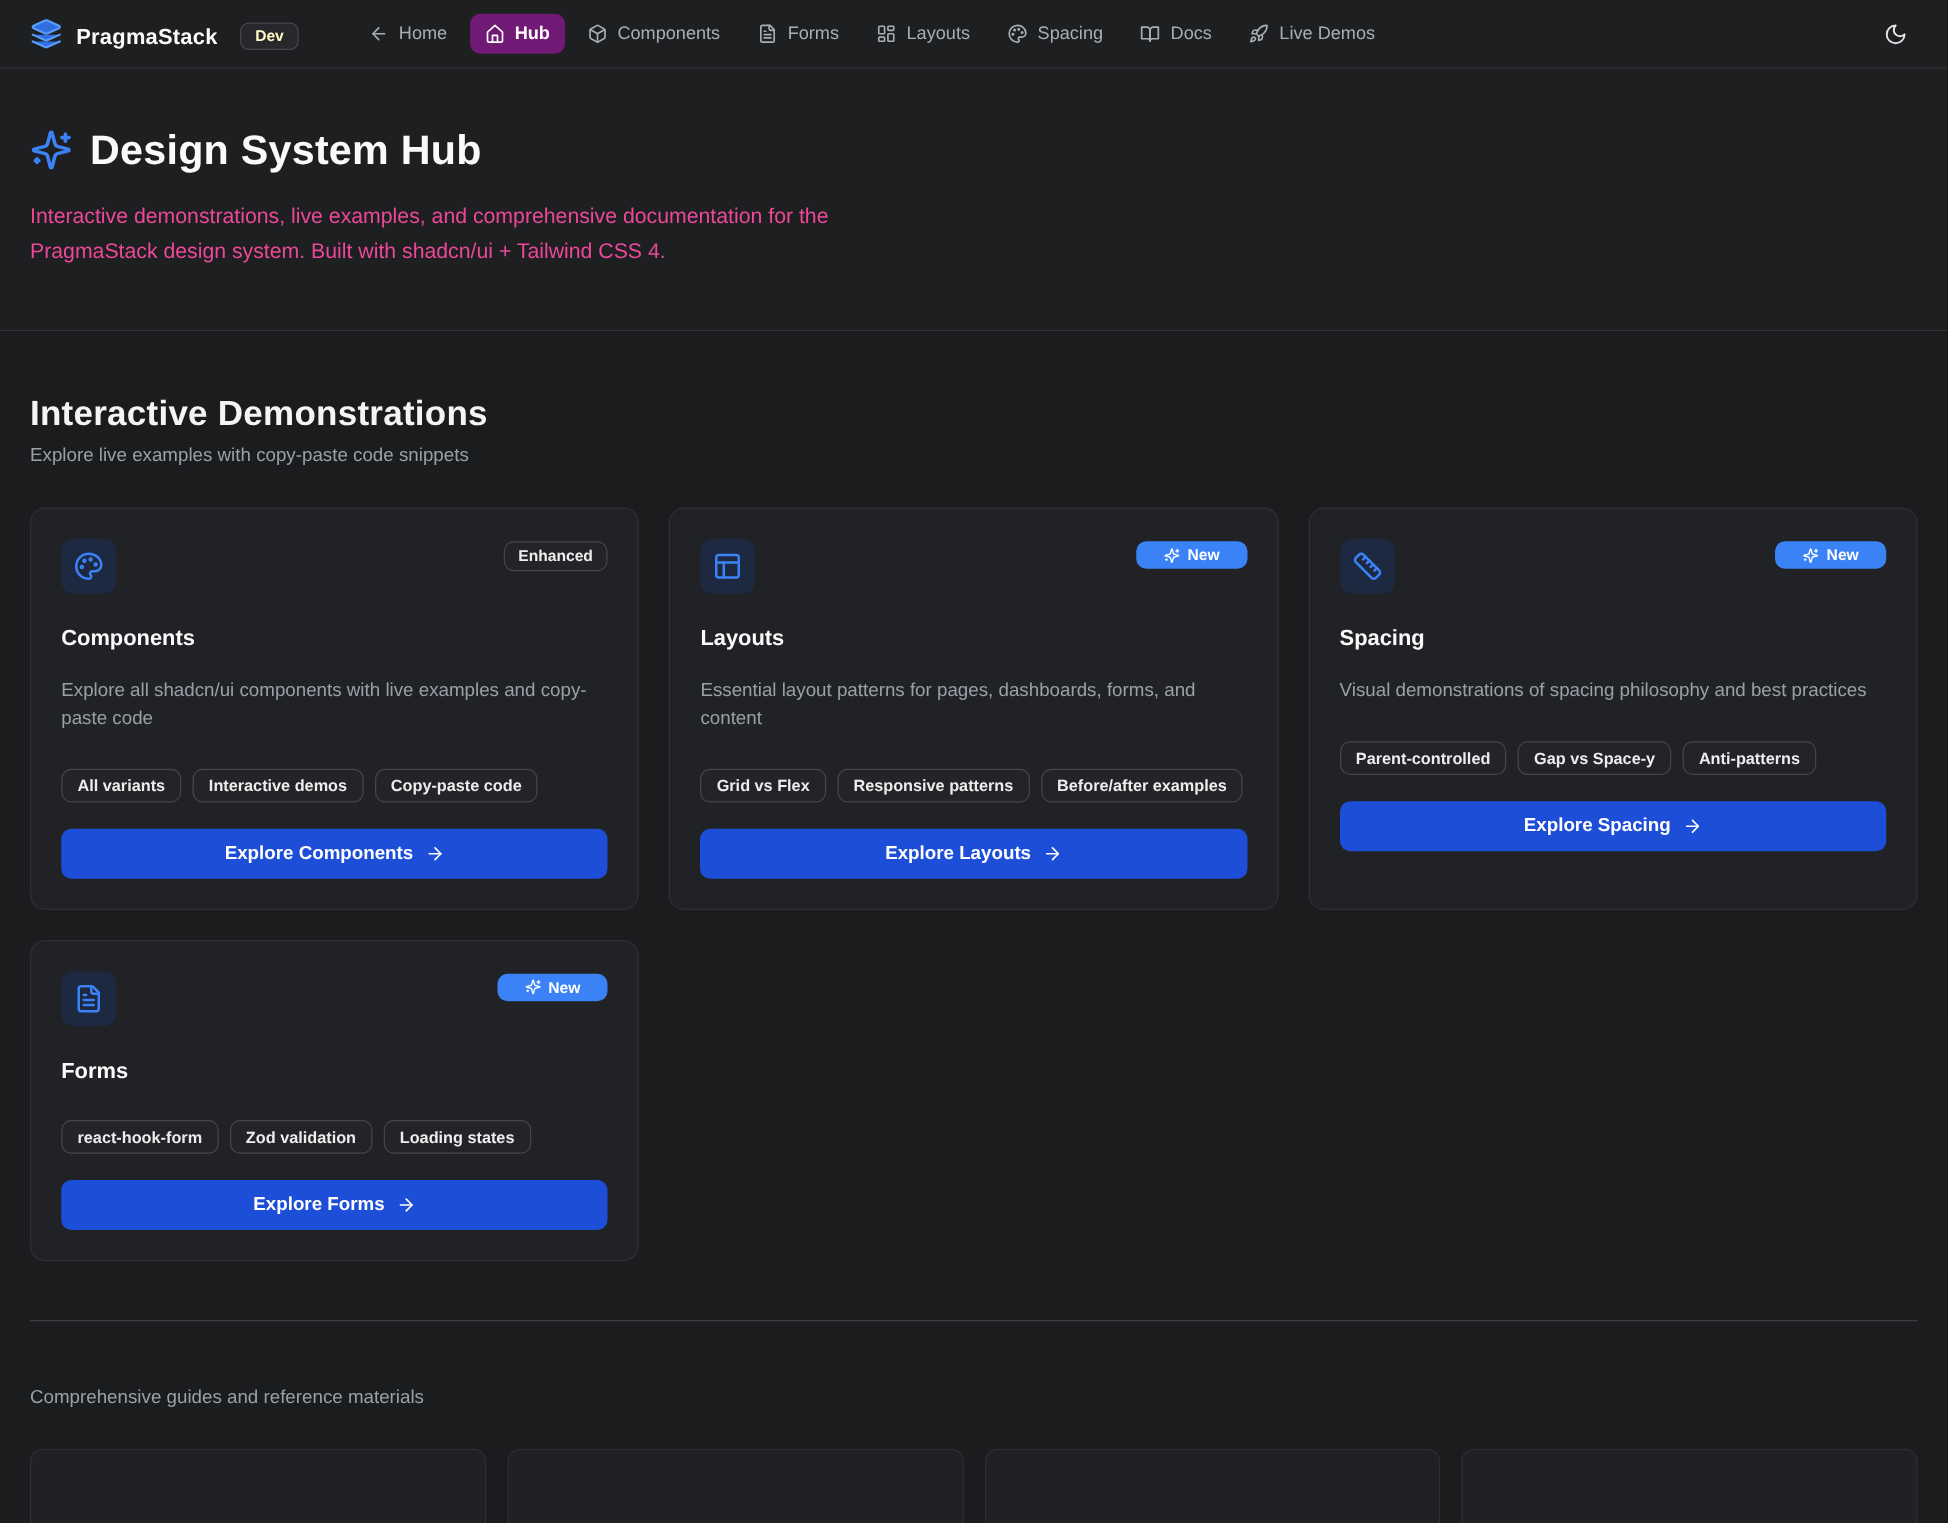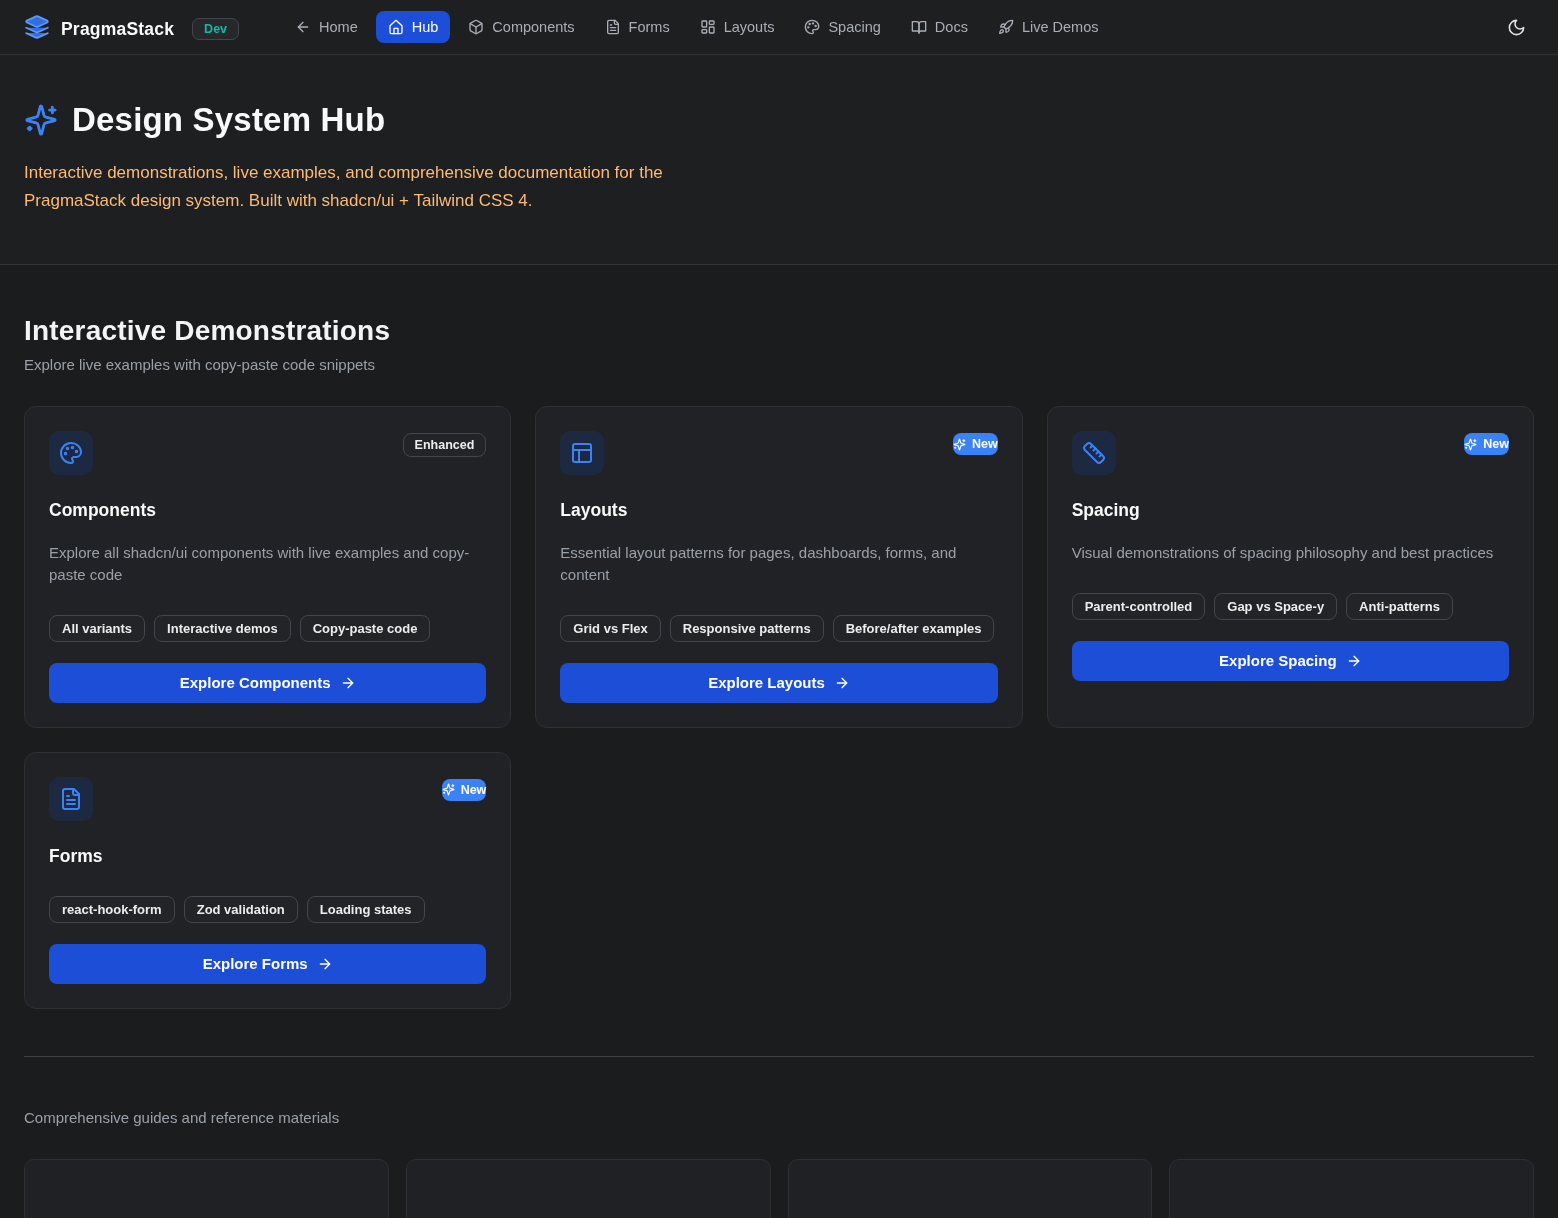--- a/index.html
+++ b/index.html
@@ -22,59 +22,59 @@
     align-items: center;
     padding: 0 24px;
     gap: 8px;
   }
   .brand { display: flex; align-items: flex-end; gap: 11px; }
   .brand-name { font-size: 17.5px; font-weight: 700; letter-spacing: .2px; color: #fafafa; }
   .dev-badge {
     margin-left: 7px;
     border: 1px solid #45464b;
     background: #27282b;
-    color: #14b8a6;
+    color: #fef9c3;
     font-size: 12.5px; font-weight: 700;
     padding: 3px 11px;
     border-radius: 7px;
   }
   .nav-links { display: flex; align-items: center; gap: 6px; margin-left: 36px; }
   .nav-item {
     display: flex; align-items: center; gap: 8px;
     color: #a9aeb6;
     font-size: 14.5px; font-weight: 500;
     padding: 8px 12px;
     border-radius: 8px;
     cursor: pointer;
     background: transparent;
     border: none;
     font-family: inherit;
   }
-  .nav-item.active { background: #1d4ed8; color: #ffffff; font-weight: 400; }
+  .nav-item.active { background: #701a75; color: #ffffff; font-weight: 700; }
   .nav-spacer { flex: 1; }
   .theme-toggle {
     background: transparent; border: none; cursor: pointer;
     color: #e4e4e7; padding: 8px; border-radius: 8px;
     display: flex; align-items: center;
   }
 
   
   .hero {
     background: #1e1f21;
     border-bottom: 1px solid #313236;
     padding: 46px 24px 50px 24px;
   }
   .hero-title-row { display: flex; align-items: center; gap: 14px; }
   .hero-title { font-size: 33px; font-weight: 700; letter-spacing: .2px; color: #fafafa; }
   .hero-desc {
     margin-top: 20px;
     max-width: 740px;
     font-size: 17px;
     line-height: 1.62;
-    color: #fdba74;
+    color: #ec4899;
   }
 
   
   .main { background: #1b1c1e; padding: 50px 24px 20px 24px; }
   .section-title { font-size: 28px; font-weight: 700; color: #f4f4f5; letter-spacing: .2px; }
   .section-sub { margin-top: 9px; font-size: 15px; color: #9aa0a8; }
 
   .demo-grid {
     margin-top: 33px;
     display: grid;
@@ -103,21 +103,21 @@
     color: #eceded;
     font-size: 12.5px; font-weight: 700;
     padding: 4px 11px;
     border-radius: 8px;
     margin-top: 2px;
   }
   .badge-new {
     background: #3b82f6;
     color: #ffffff;
     font-size: 12.5px; font-weight: 700;
-    padding: 4px 0;
+    padding: 4px 22px;
     border-radius: 8px;
     display: inline-flex; align-items: center; gap: 6px;
     margin-top: 2px;
   }
   .card-title { margin-top: 25px; font-size: 17.5px; font-weight: 700; color: #fafafa; }
   .card-desc { margin-top: 21px; font-size: 15px; color: #9aa0a8; line-height: 1.45; }
   .tag-row { margin-top: 29px; display: flex; gap: 9px; flex-wrap: wrap; }
   .tag {
     border: 1px solid #45464b;
     background: #232427;

